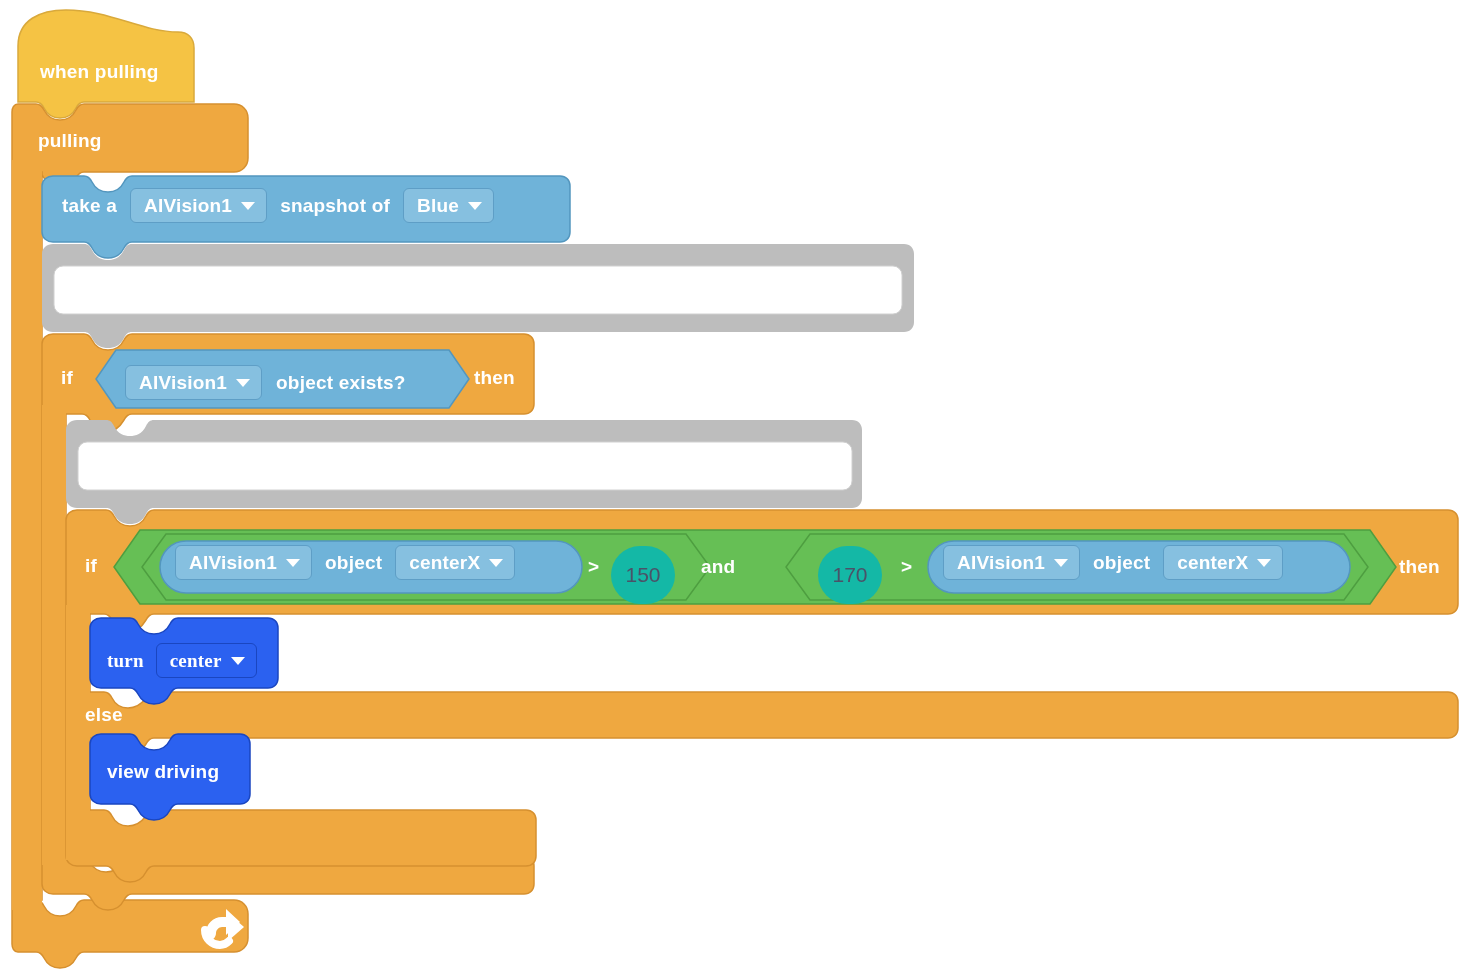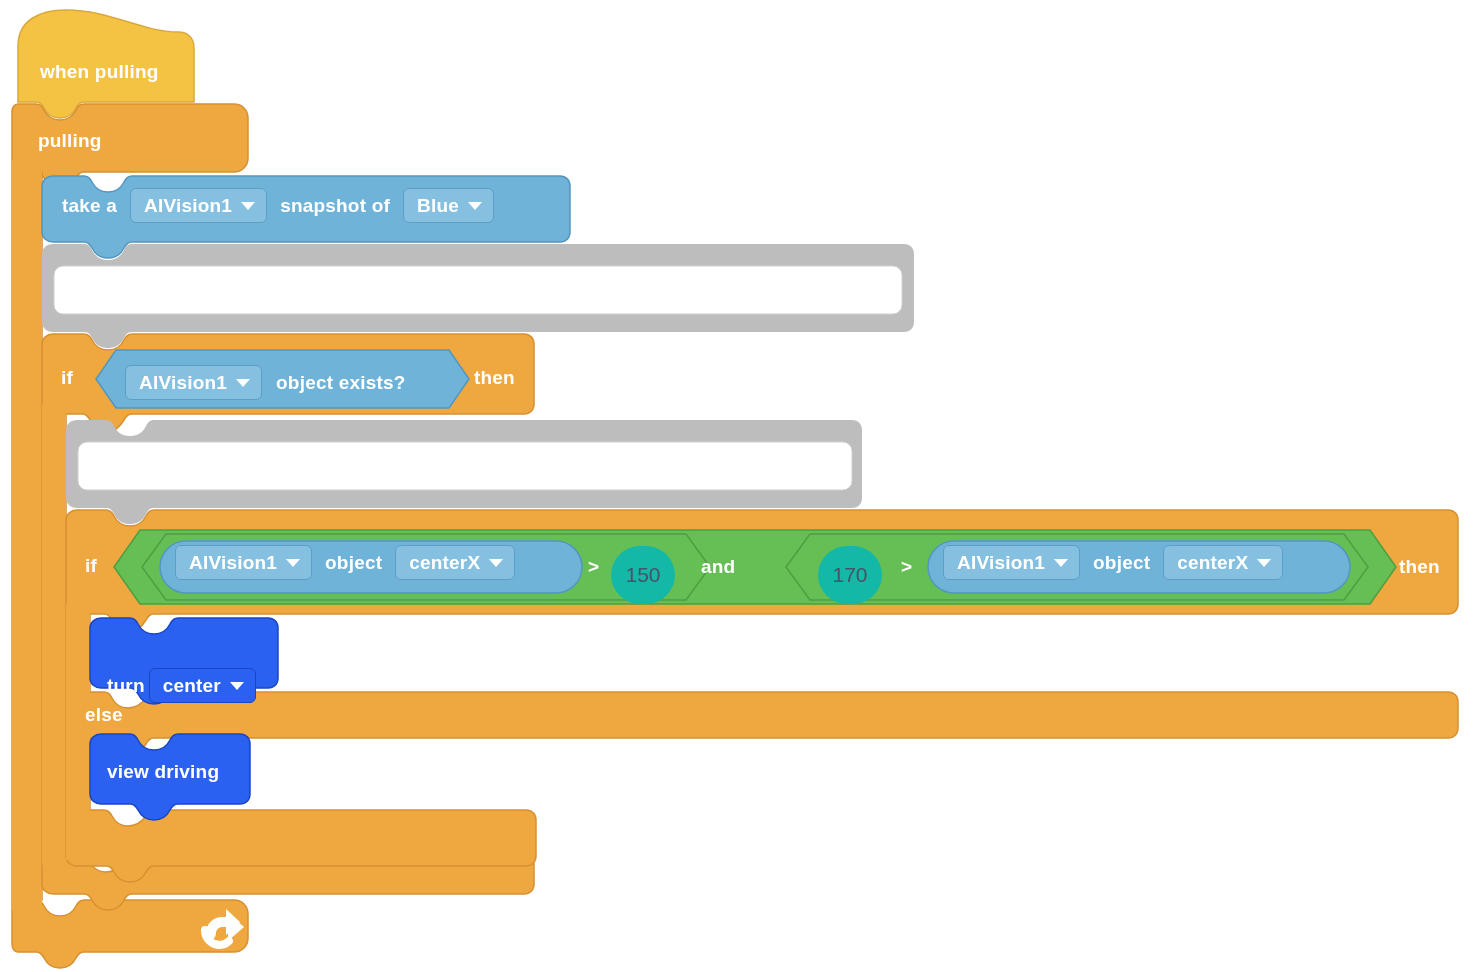--- a/index.html
+++ b/index.html
@@ -271,21 +271,21 @@
     </span>
     <span class="lbl">object</span>
     <span class="dd dd-blue">
       <span class="lbl">centerX</span>
       <span class="caret"></span>
     </span>
   </div>
 
   <div class="abs lbl" style="left:1399px;top:557px;">then</div>
 
-  <div class="abs row" style="left:107px;top:668px;gap:4px;">
+  <div class="abs row" style="left:107px;top:643px;gap:12px;font-family:Liberation Serif, serif;">
     <span class="lbl">turn</span>
     <span class="dd dd-dblue">
       <span class="lbl">center</span>
       <span class="caret"></span>
     </span>
   </div>
 
   <div class="abs lbl" style="left:85px;top:705px;">else</div>
 
   <div class="abs lbl" style="left:107px;top:762px;">view driving</div>

